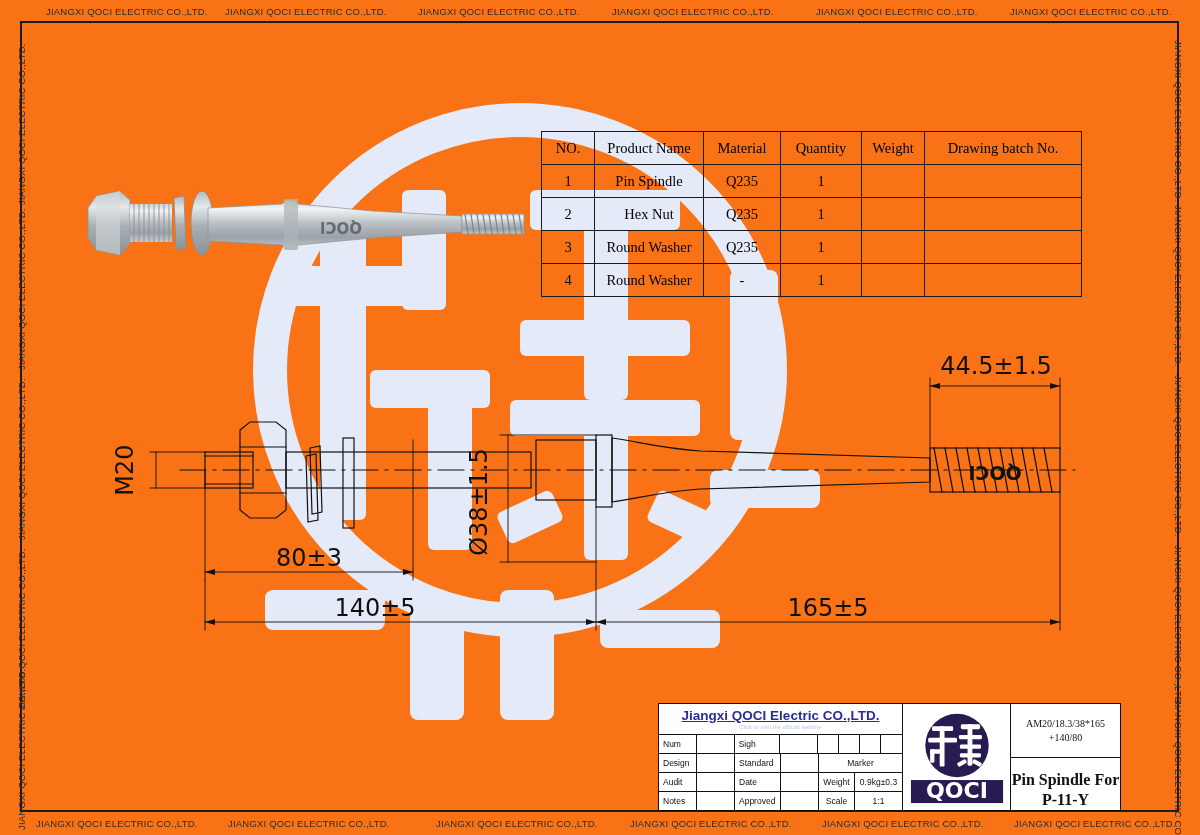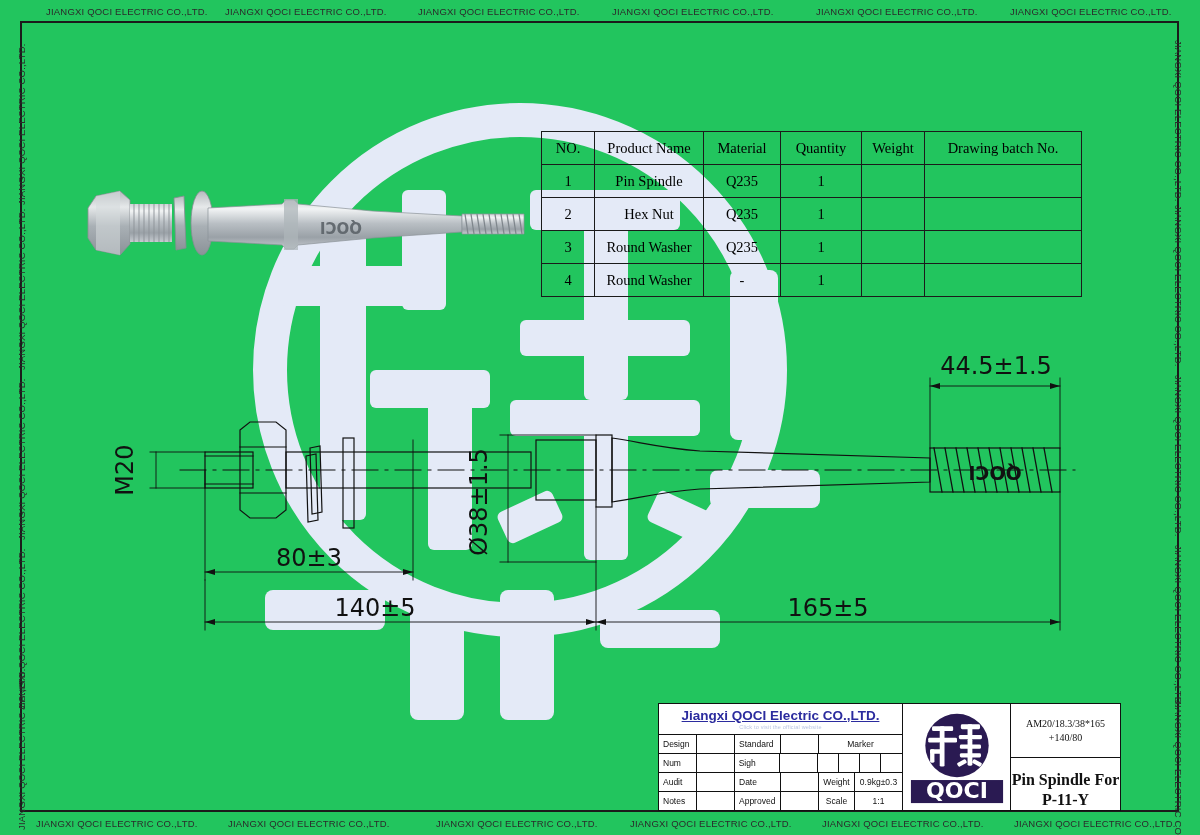--- a/index.html
+++ b/index.html
@@ -7,21 +7,21 @@
     padding: 0;
     background: #ffffff;
   }
   body {
     font-family: "Liberation Sans", sans-serif;
   }
   #page {
     position: relative;
     width: 1200px;
     height: 835px;
-    background: #22c55e;
+    background: #f97316;
     overflow: hidden;
   }
 
   
   .watermark {
     position: absolute;
     left: 170px;
     top: 70px;
     width: 700px;
     height: 700px;
@@ -494,36 +494,36 @@
 
     <div class="tb-left">
       <div class="tb-company">
         <a href="#">Jiangxi QOCI Electric CO.,LTD.</a>
         <span class="sub">Click to visit the official website</span>
       </div>
 
       <div class="tb-grid">
 
         <div class="tb-row">
-          <div class="tb-cell w-lbl">Design</div>
-          <div class="tb-cell w-val"></div>
-          <div class="tb-cell w-lbl2">Standard</div>
-          <div class="tb-cell w-val2"></div>
-          <div class="tb-cell w-rest center">Marker</div>
-        </div>
-
-        <div class="tb-row">
           <div class="tb-cell w-lbl">Num</div>
           <div class="tb-cell w-val"></div>
           <div class="tb-cell w-lbl2">Sigh</div>
           <div class="tb-cell w-val2"></div>
           <div class="tb-cell w-m1"></div>
           <div class="tb-cell w-m2"></div>
           <div class="tb-cell w-m3"></div>
           <div class="tb-cell w-m4"></div>
+        </div>
+
+        <div class="tb-row">
+          <div class="tb-cell w-lbl">Design</div>
+          <div class="tb-cell w-val"></div>
+          <div class="tb-cell w-lbl2">Standard</div>
+          <div class="tb-cell w-val2"></div>
+          <div class="tb-cell w-rest center">Marker</div>
         </div>
 
         <div class="tb-row">
           <div class="tb-cell w-lbl">Audit</div>
           <div class="tb-cell w-val"></div>
           <div class="tb-cell w-lbl2">Date</div>
           <div class="tb-cell w-val2"></div>
           <div class="tb-cell w-wlbl center">Weight</div>
           <div class="tb-cell w-wval center">0.9kg±0.3</div>
         </div>

